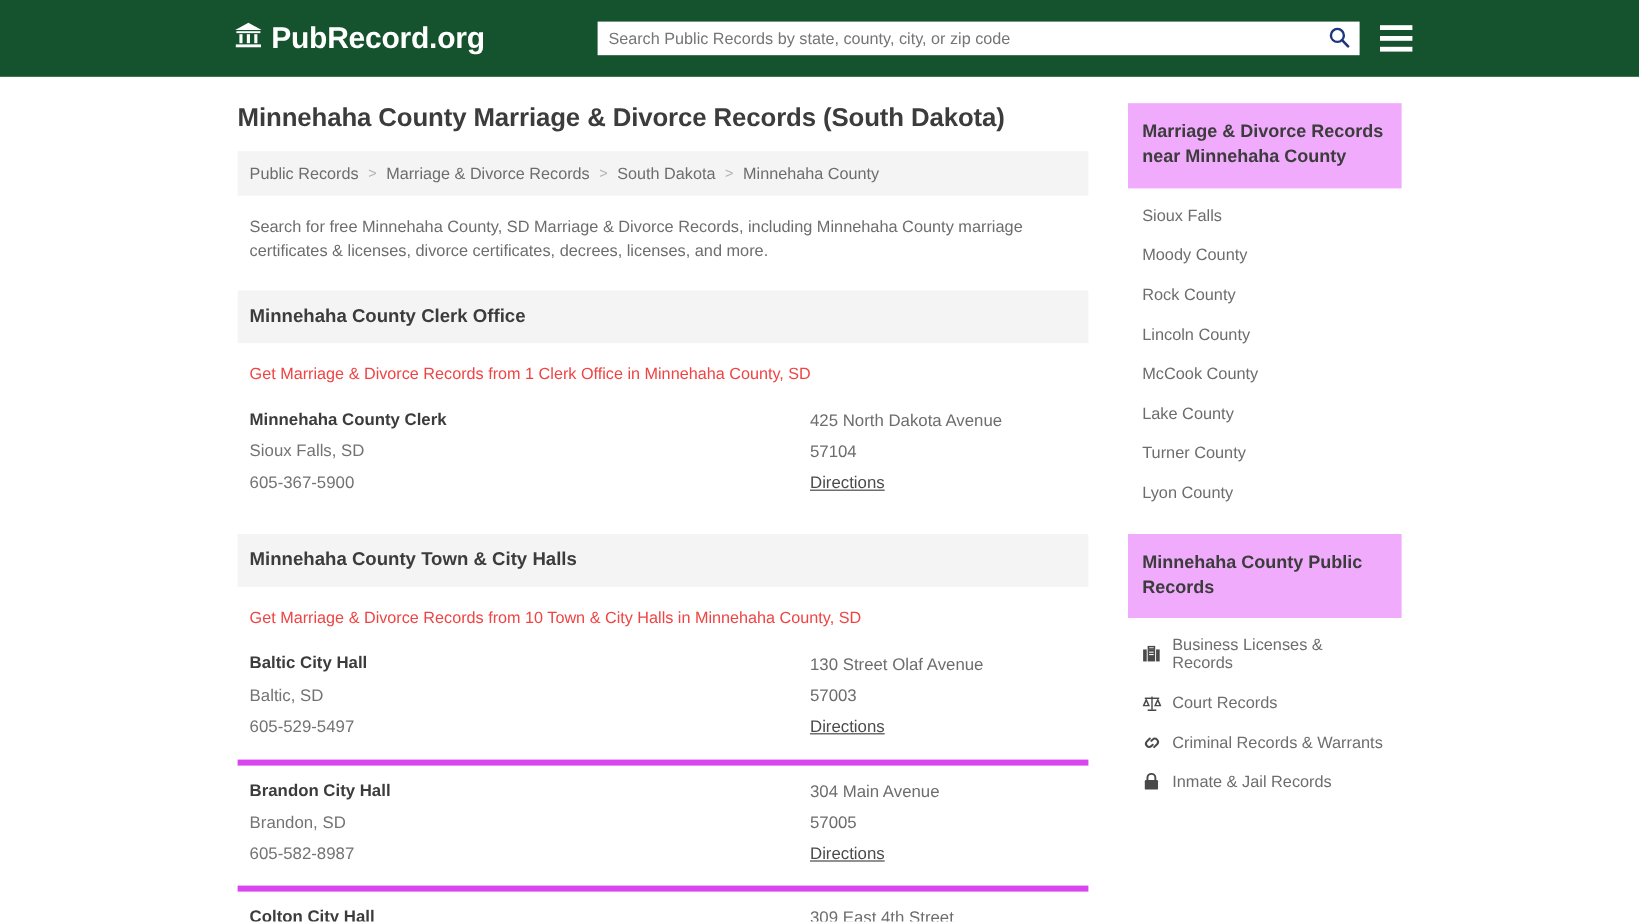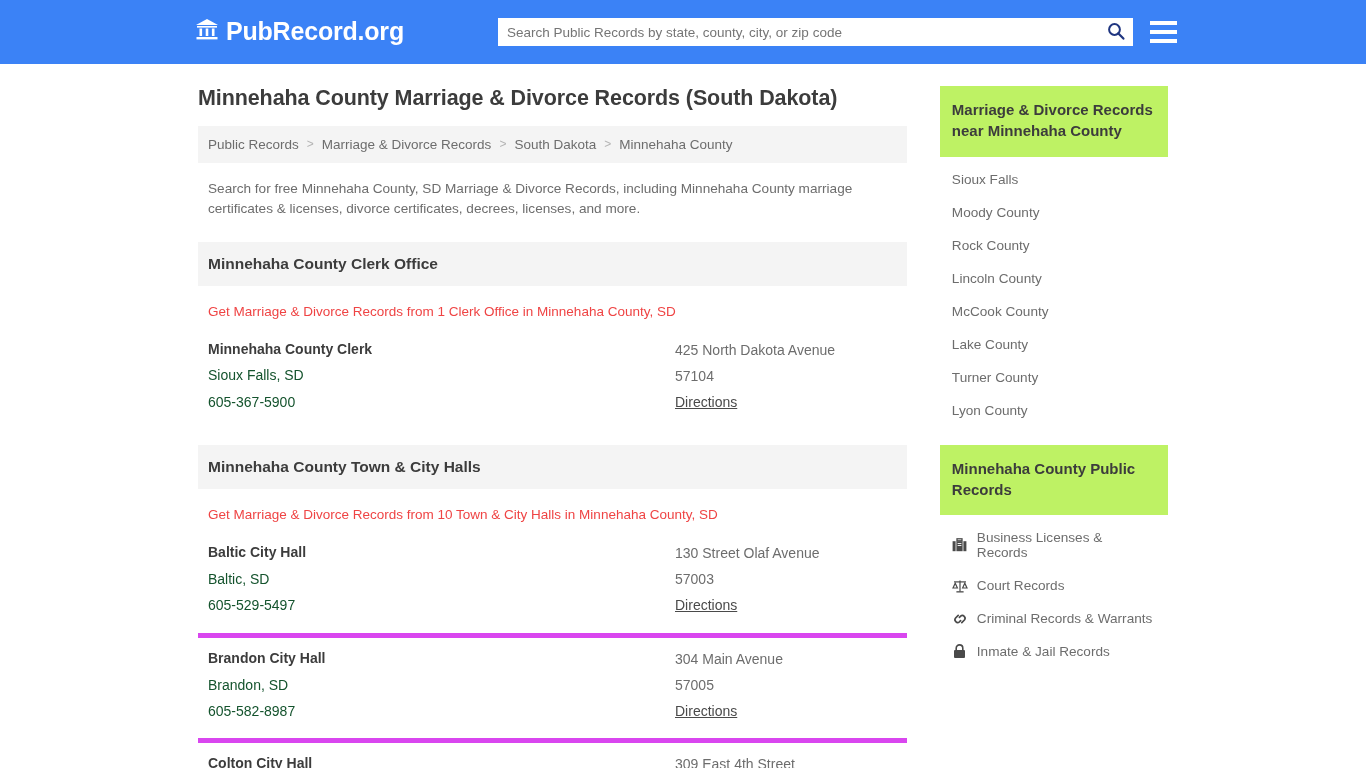--- a/index.html
+++ b/index.html
@@ -8,21 +8,21 @@
     width: 1366px; height: 768px;
     background: #ffffff;
     font-family: "Liberation Sans", sans-serif;
     overflow: hidden;
   }
 
   
   .site-header {
     width: 100%;
     height: 64px;
-    background: #3b82f6;
+    background: #14532d;
     display: flex;
     align-items: center;
     position: relative;
   }
   .brand {
     position: absolute;
     left: 195px;
     top: 18px;
     display: flex;
     align-items: center;
@@ -161,40 +161,40 @@
   .rec-left { width: 467px; }
   .rec-right { flex: 1; }
   .rec-name {
     font-size: 14px;
     font-weight: bold;
     color: #3c3c3c;
     line-height: 1.85;
   }
   .rec-line {
     font-size: 14px;
-    color: #14532d;
+    color: #737373;
     line-height: 1.87;
   }
   .rec-addr {
     font-size: 14px;
     color: #6d6d6d;
     line-height: 1.87;
   }
   .directions {
     font-size: 14px;
     color: #4a4a4a;
     text-decoration: underline;
     line-height: 1.87;
     display: inline-block;
     cursor: pointer;
   }
 
   
   .side-head {
-    background: #bef264;
+    background: #f0abfc;
     padding: 13px 12px 15px 12px;
     font-size: 15px;
     font-weight: bold;
     color: #3c3c3c;
     line-height: 1.42;
   }
   .side-list { padding: 6px 0 0 0; }
   .side-item {
     display: flex;
     align-items: center;

